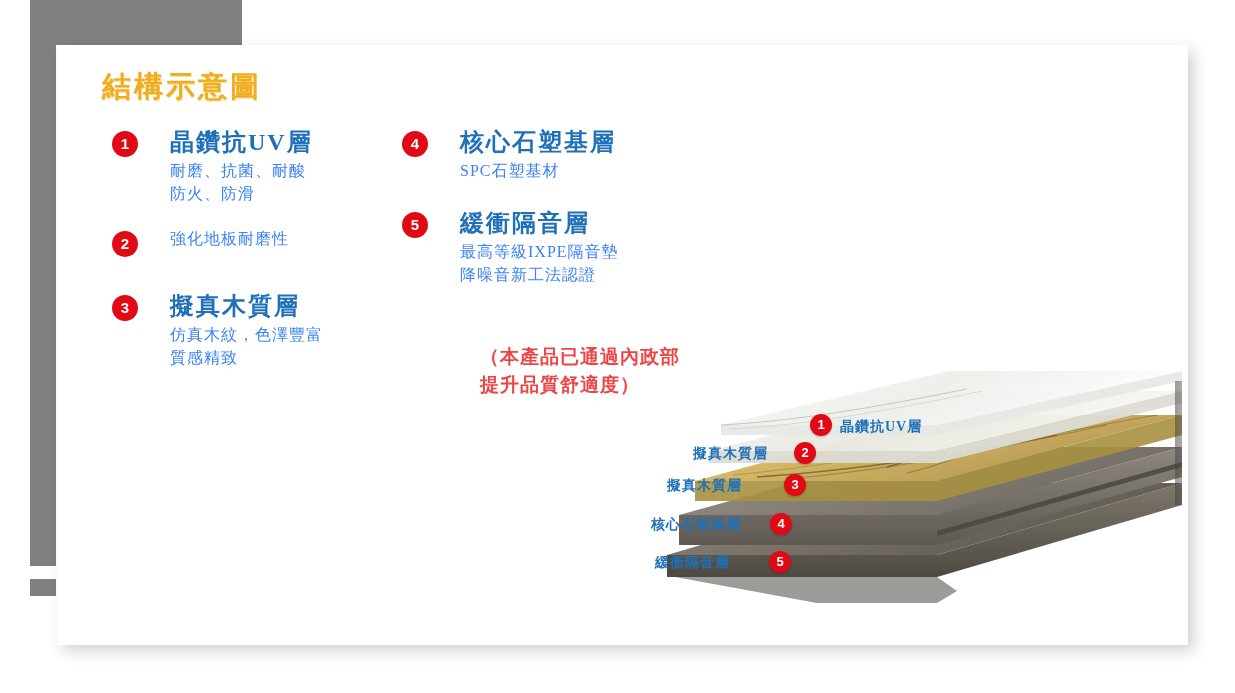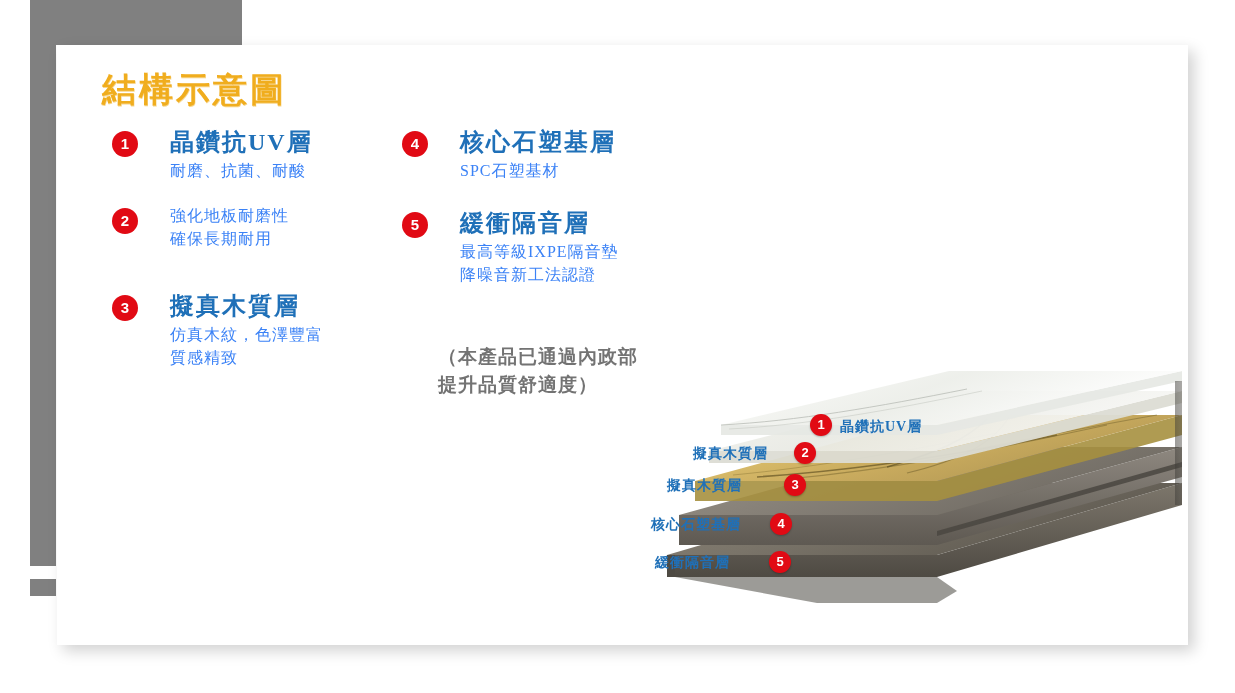--- a/index.html
+++ b/index.html
@@ -51,21 +51,21 @@
     background: #ffffff;
     box-shadow: 6px 6px 14px rgba(0,0,0,0.18);
     z-index: 2;
   }
 
   
   #page-title {
     position: absolute;
     left: 45px;
     top: 22px;
-    font-size: 34px;
+    font-size: 29px;
     font-weight: bold;
     color: #F0AD1E;
     letter-spacing: 3px;
     white-space: nowrap;
     text-shadow: 0.5px 0.5px 0 rgba(240,173,30,0.5);
   }
 
   
   .feature-col {
     position: absolute;
@@ -112,25 +112,25 @@
 
   
   #item-1 { margin-bottom: 22px; }
   #item-2 { margin-bottom: 40px; }
   #item-4 { margin-bottom: 26px; }
   #item-5 { margin-bottom: 22px; }
 
   
   #cert-note {
     position: absolute;
-    left: 381px;
+    left: 423px;
     top: 298px;
     font-size: 19px;
     font-weight: bold;
-    color: #737373;
+    color: #ef4444;
     line-height: 1.45;
     letter-spacing: 1px;
     white-space: nowrap;
   }
 
   
   #floor-diagram {
     position: absolute;
     left: 580px;
     top: 310px;
@@ -189,26 +189,26 @@
 <div id="content-card">
 
   <div id="page-title">結構示意圖</div>
 
   <div id="col-left" class="feature-col">
 
     <div id="item-1" class="feature-item">
       <div class="badge">1</div>
       <div class="feature-heading">晶鑽抗UV層</div>
       <div class="feature-desc">耐磨、抗菌、耐酸</div>
+      <div class="feature-desc">防火、防滑</div>
     </div>
 
     <div id="item-2" class="feature-item">
       <div class="badge">2</div>
       <div class="feature-desc">強化地板耐磨性</div>
-      <div class="feature-desc">確保長期耐用</div>
     </div>
 
     <div id="item-3" class="feature-item">
       <div class="badge">3</div>
       <div class="feature-heading">擬真木質層</div>
       <div class="feature-desc">仿真木紋，色澤豐富</div>
       <div class="feature-desc">質感精致</div>
     </div>
 
   </div>

